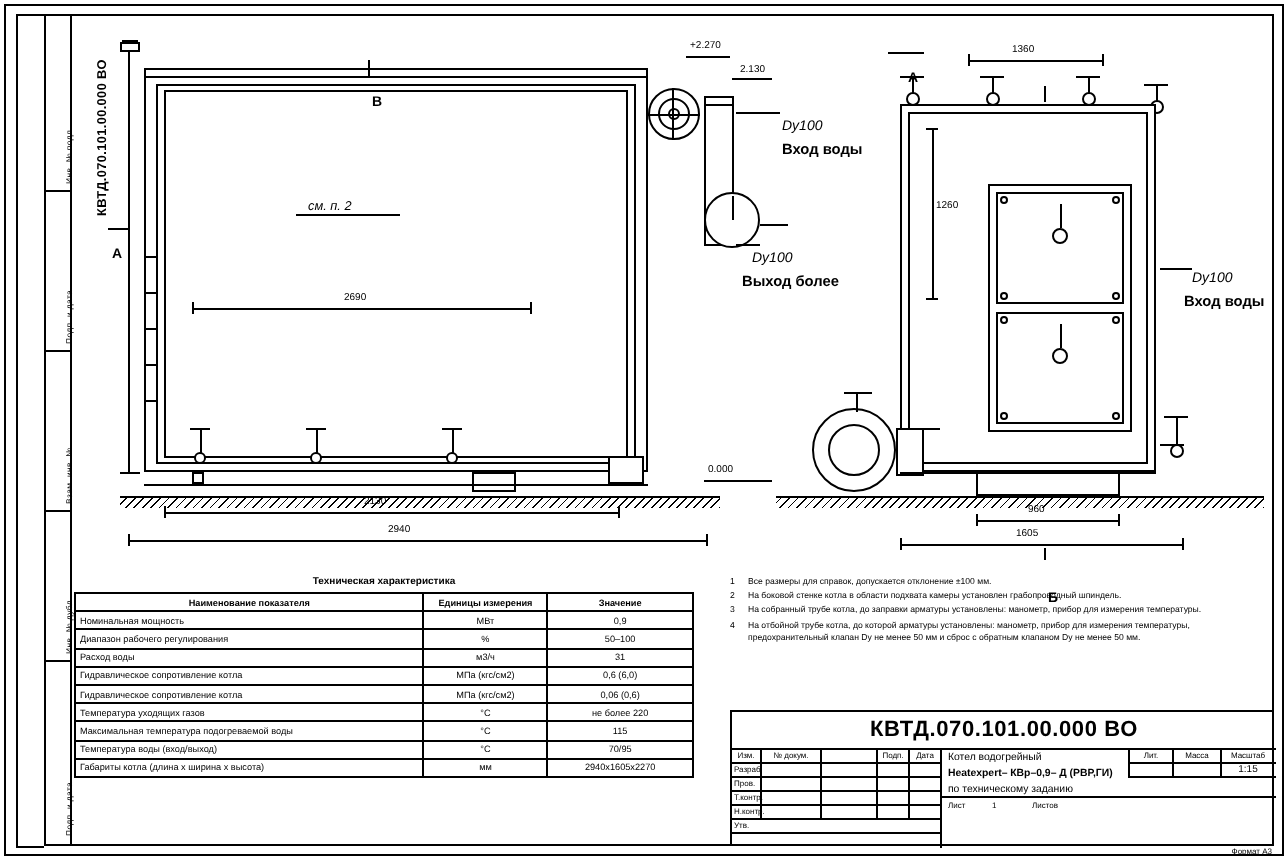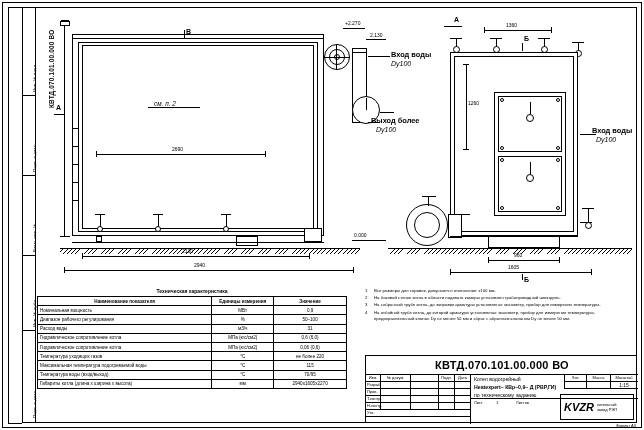--- a/index.html
+++ b/index.html
@@ -13,21 +13,21 @@
   
   .leftcol{position:absolute;left:22px;top:7px;width:14px;height:416px;border-right:1px solid #000;box-sizing:border-box;}
   .leftcol2{position:absolute;left:8px;top:7px;width:14px;height:416px;box-sizing:border-box;}
   .vtext{position:absolute;transform-origin:0 0;transform:rotate(-90deg);white-space:nowrap;font-size:4.2px;letter-spacing:.2px;}
 
   
   .draw{position:absolute;left:36px;top:8px;width:601px;height:280px;}
 
   
   .ln{position:absolute;background:#000;}
-  .lbl-b{position:absolute;font-size:7px;font-weight:bold;white-space:nowrap;}
+  .lbl-b{position:absolute;font-size:7px;font-weight:bold;white-space:nowrap;margin-top:20px;}
   .lbl-i{position:absolute;font-size:6px;font-style:italic;white-space:nowrap;}
   .dim{position:absolute;font-size:5px;white-space:nowrap;}
 
   
   .ground{position:absolute;height:6px;background:
      repeating-linear-gradient(-45deg,#000 0 0.6px,transparent 0.6px 3px);}
   .groundline{position:absolute;height:1px;background:#000;}
 
   
   .box{position:absolute;border:1.2px solid #000;box-sizing:border-box;background:#fff;}
@@ -383,22 +383,15 @@
       <div class="sg-cell" style="left:199px;top:0.5px;width:21px;text-align:center;">Лит.</div>
       <div class="sg-cell" style="left:221px;top:0.5px;width:23px;text-align:center;">Масса</div>
       <div class="sg-cell" style="left:245px;top:0.5px;width:26px;text-align:center;">Масштаб</div>
       <div class="sg-cell" style="left:245px;top:8px;width:26px;text-align:center;font-size:5px;">1:15</div>
 
       <div class="sg-cell" style="left:108px;top:26px;">Лист</div>
       <div class="sg-cell" style="left:130px;top:26px;">1</div>
       <div class="sg-cell" style="left:150px;top:26px;">Листов</div>
     </div>
 
-    <div class="kvzr">
-      <div class="kvzr-logo">KVZR</div>
-      <div>
-        <div class="kvzr-txt">котельный</div>
-        <div class="kvzr-txt">завод РЭП</div>
-      </div>
-    </div>
   </div>
   <div class="formatline" style="position:absolute;right:8px;bottom:2px;">Формат A3</div>
 </div>
 
 </body></html>

